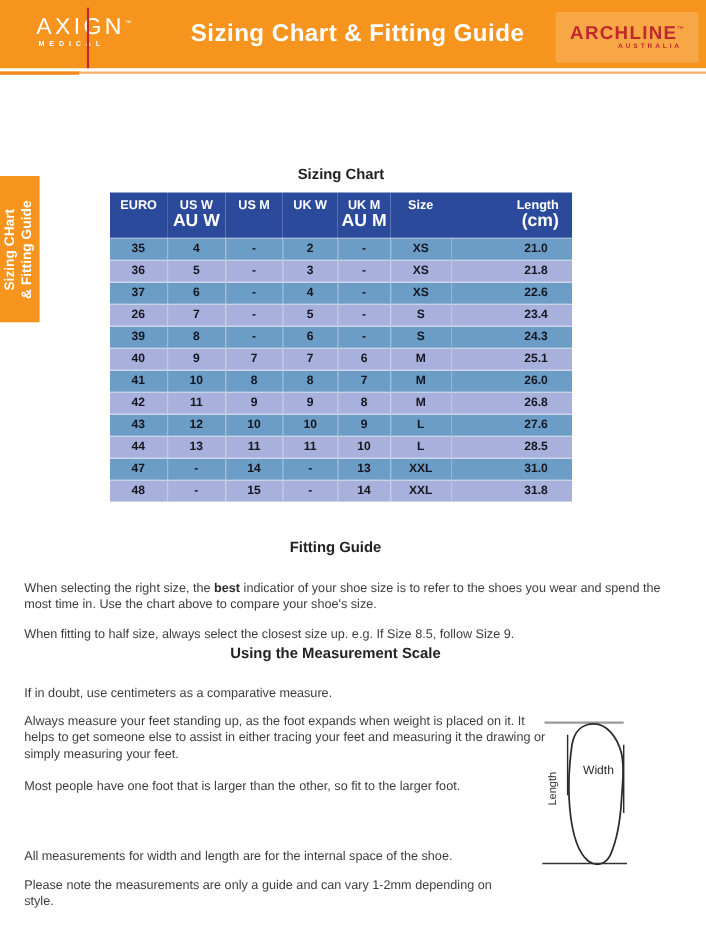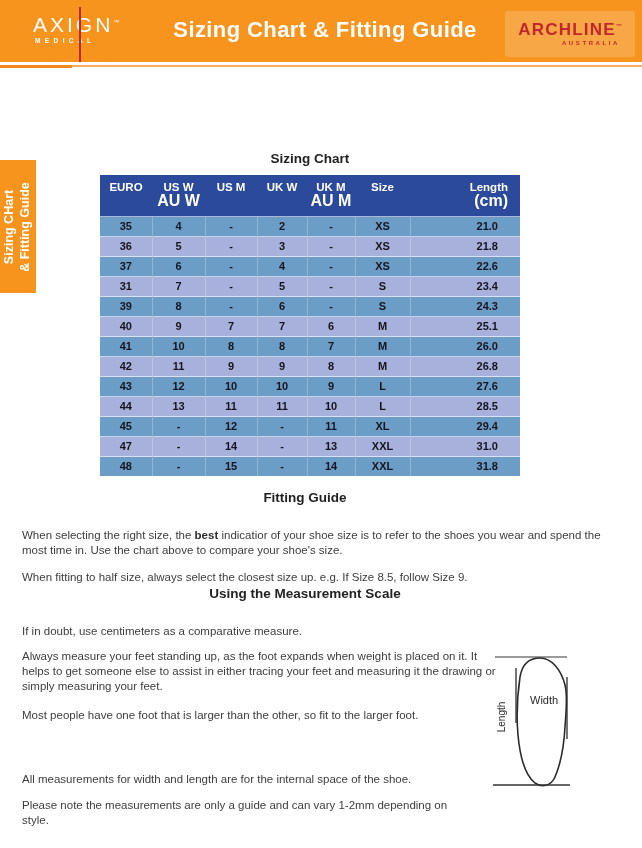--- a/index.html
+++ b/index.html
@@ -168,21 +168,21 @@
         <tr>
           <td>37</td>
           <td>6</td>
           <td>-</td>
           <td>4</td>
           <td>-</td>
           <td>XS</td>
           <td>22.6</td>
         </tr>
         <tr>
-          <td>31</td>
+          <td>26</td>
           <td>7</td>
           <td>-</td>
           <td>5</td>
           <td>-</td>
           <td>S</td>
           <td>23.4</td>
         </tr>
         <tr>
           <td>39</td>
           <td>8</td>
@@ -229,29 +229,20 @@
           <td>27.6</td>
         </tr>
         <tr>
           <td>44</td>
           <td>13</td>
           <td>11</td>
           <td>11</td>
           <td>10</td>
           <td>L</td>
           <td>28.5</td>
-        </tr>
-        <tr>
-          <td>45</td>
-          <td>-</td>
-          <td>12</td>
-          <td>-</td>
-          <td>11</td>
-          <td>XL</td>
-          <td>29.4</td>
         </tr>
         <tr>
           <td>47</td>
           <td>-</td>
           <td>14</td>
           <td>-</td>
           <td>13</td>
           <td>XXL</td>
           <td>31.0</td>
         </tr>

